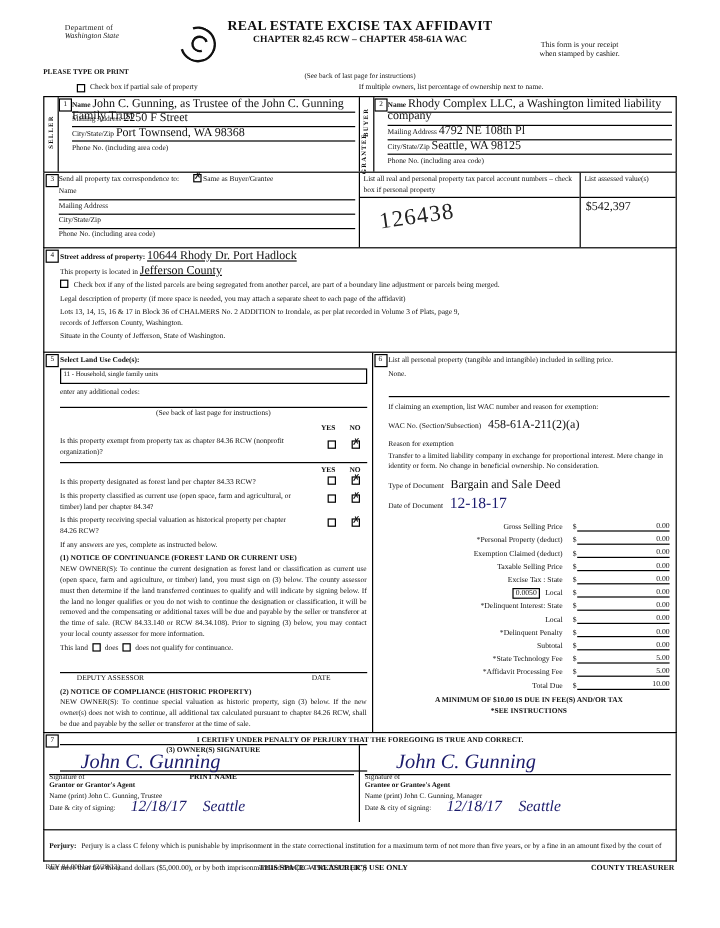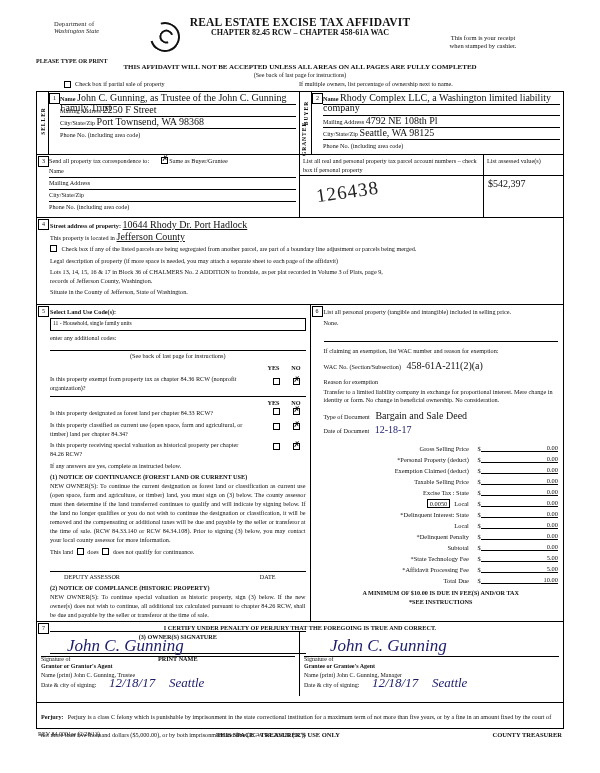--- a/index.html
+++ b/index.html
@@ -55,21 +55,20 @@
         <div class="swirl"></div>
       </div>
       <div class="title">REAL ESTATE EXCISE TAX AFFIDAVIT</div>
       <div class="subtitle">CHAPTER 82.45 RCW – CHAPTER 458-61A WAC</div>
       <div class="recpt">
         <div>This form is your receipt</div>
         <div>when stamped by cashier.</div>
       </div>
       <div class="pleasetype">PLEASE TYPE OR PRINT</div>
     </div>
-    <div class="notice">THIS AFFIDAVIT WILL NOT BE ACCEPTED UNLESS ALL AREAS ON ALL PAGES ARE FULLY COMPLETED</div>
     <div class="notice2">(See back of last page for instructions)</div>
 
     <div style="position:relative;height:11px;margin-top:2px;">
       <span style="position:absolute;left:28px;top:1px;" class="cb"></span>
       <span style="position:absolute;left:39px;top:0;font-size:6.2px;">Check box if partial sale of property</span>
       <span style="position:absolute;left:263px;top:0;font-size:6.2px;">If multiple owners, list percentage of ownership next to name.</span>
     </div>
 
     <div class="frame row" style="height:62px;">
       <div class="cell" style="width:50%;">
@@ -247,21 +246,21 @@
             <span class="fill" style="margin-left:4px;">458-61A-211(2)(a)</span>
           </div>
           <div class="lbl" style="margin-top:6px;">Reason for exemption</div>
           <div class="lbl" style="margin-top:2px;line-height:8px;">Transfer to a limited liability company in exchange for proportional interest. Mere change in identity or form. No change in beneficial ownership. No consideration.</div>
           <div class="lbl" style="margin-top:7px;">
             <span>Type of Document</span>
             <span class="fill" style="margin-left:4px;">Bargain and Sale Deed</span>
           </div>
           <div class="lbl" style="margin-top:4px;">
             <span>Date of Document</span>
-            <span class="hand" style="margin-left:4px;font-size:10px;">12-18-17</span>
+            <span class="hand" style="margin-left:4px;font-size:13px;">12-18-17</span>
           </div>
 
           <table class="money" style="margin-top:6px;">
             <tbody>
                 <tr>
                   <td class="rt" style="width:62%;">Gross Selling Price</td>
                   <td style="width:5%;text-align:right;">$</td>
                   <td class="dotted rt">0.00</td>
                 </tr>
             <tr>

